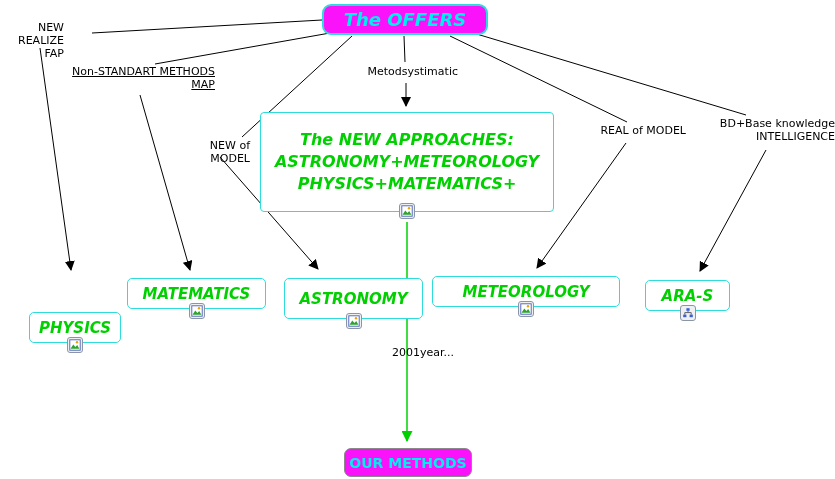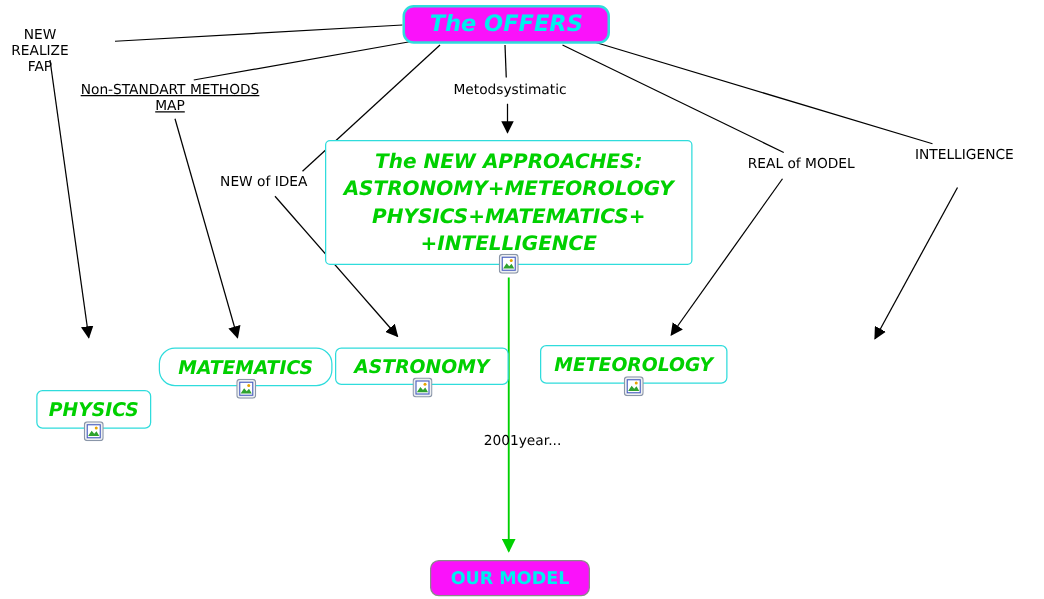--- a/index.html
+++ b/index.html
@@ -40,21 +40,21 @@
   .node .line { display:block; }
 
   .res-icon {
     position:absolute; left:50%; bottom:-11px; transform:translateX(-50%);
     width:16px; height:16px; display:block; cursor:pointer;
   }
   .big .res-icon { bottom:-8px; }
 
   .link-label {
     position:absolute; font-size:11px; line-height:13px;
-    color:#000; text-align:center; cursor:default;
+    color:#000; text-align:right; cursor:default;
   }
   .link-label .ll { display:block; }
 </style>
 </head>
 <body>
 
 <div class="canvas">
 
   <svg class="wires" width="835" height="479" viewBox="0 0 835 479">
     <defs>
@@ -88,21 +88,20 @@
   </svg>
 
   <div class="node magenta" style="left:322px; top:4px; width:166px; height:31px;">
     <span>The OFFERS</span>
   </div>
 
   <div class="node big" style="left:260px; top:112px; width:294px; height:100px;">
     <span class="line">The NEW APPROACHES:</span>
     <span class="line">ASTRONOMY+METEOROLOGY</span>
     <span class="line">PHYSICS+MATEMATICS+</span>
-    <span class="line">+INTELLIGENCE</span>
     <span class="res-icon">
       <svg width="16" height="16" viewBox="0 0 16 16">
         <rect x="0.5" y="0.5" width="15" height="15" rx="2.5" fill="#eef0f2" stroke="#8a96a8"></rect>
         <rect x="2.8" y="2.8" width="10.4" height="10.4" fill="#ffffff" stroke="#4a5fc0" stroke-width="0.9"></rect>
         <path d="M3.5 11.8 L6.3 7.6 L8.4 10 L10.2 8 L12.4 11.8 Z" fill="#2fa32f"></path>
         <circle cx="10" cy="5.3" r="1.2" fill="#e8a400"></circle>
       </svg>
     </span>
   </div>
 
@@ -111,84 +110,97 @@
     <span class="res-icon">
       <svg width="16" height="16" viewBox="0 0 16 16">
         <rect x="0.5" y="0.5" width="15" height="15" rx="2.5" fill="#eef0f2" stroke="#8a96a8"></rect>
         <rect x="2.8" y="2.8" width="10.4" height="10.4" fill="#ffffff" stroke="#4a5fc0" stroke-width="0.9"></rect>
         <path d="M3.5 11.8 L6.3 7.6 L8.4 10 L10.2 8 L12.4 11.8 Z" fill="#2fa32f"></path>
         <circle cx="10" cy="5.3" r="1.2" fill="#e8a400"></circle>
       </svg>
     </span>
   </div>
 
-  <div class="node" style="left:127px; top:278px; width:139px; height:31px;border-radius:13px;">
+  <div class="node" style="left:127px; top:278px; width:139px; height:31px;">
     <span>MATEMATICS</span>
     <span class="res-icon">
       <svg width="16" height="16" viewBox="0 0 16 16">
         <rect x="0.5" y="0.5" width="15" height="15" rx="2.5" fill="#eef0f2" stroke="#8a96a8"></rect>
         <rect x="2.8" y="2.8" width="10.4" height="10.4" fill="#ffffff" stroke="#4a5fc0" stroke-width="0.9"></rect>
         <path d="M3.5 11.8 L6.3 7.6 L8.4 10 L10.2 8 L12.4 11.8 Z" fill="#2fa32f"></path>
         <circle cx="10" cy="5.3" r="1.2" fill="#e8a400"></circle>
       </svg>
     </span>
   </div>
 
-  <div class="node" style="left:268px; top:278px; width:139px; height:30px;">
+  <div class="node" style="left:284px; top:278px; width:139px; height:41px;">
     <span>ASTRONOMY</span>
     <span class="res-icon">
       <svg width="16" height="16" viewBox="0 0 16 16">
         <rect x="0.5" y="0.5" width="15" height="15" rx="2.5" fill="#eef0f2" stroke="#8a96a8"></rect>
         <rect x="2.8" y="2.8" width="10.4" height="10.4" fill="#ffffff" stroke="#4a5fc0" stroke-width="0.9"></rect>
         <path d="M3.5 11.8 L6.3 7.6 L8.4 10 L10.2 8 L12.4 11.8 Z" fill="#2fa32f"></path>
         <circle cx="10" cy="5.3" r="1.2" fill="#e8a400"></circle>
       </svg>
     </span>
   </div>
 
-  <div class="node" style="left:432px; top:276px; width:150px; height:31px;">
+  <div class="node" style="left:432px; top:276px; width:188px; height:31px;">
     <span>METEOROLOGY</span>
     <span class="res-icon">
       <svg width="16" height="16" viewBox="0 0 16 16">
         <rect x="0.5" y="0.5" width="15" height="15" rx="2.5" fill="#eef0f2" stroke="#8a96a8"></rect>
         <rect x="2.8" y="2.8" width="10.4" height="10.4" fill="#ffffff" stroke="#4a5fc0" stroke-width="0.9"></rect>
         <path d="M3.5 11.8 L6.3 7.6 L8.4 10 L10.2 8 L12.4 11.8 Z" fill="#2fa32f"></path>
         <circle cx="10" cy="5.3" r="1.2" fill="#e8a400"></circle>
       </svg>
     </span>
   </div>
 
+  <div class="node" style="left:645px; top:280px; width:85px; height:31px;">
+    <span>ARA-S</span>
+    <span class="res-icon">
+      <svg width="16" height="16" viewBox="0 0 16 16">
+        <rect x="0.5" y="0.5" width="15" height="15" rx="2.5" fill="#eef0f2" stroke="#8a96a8"></rect>
+        <path d="M8 5.8 V7.6 M4.8 9.6 V7.6 H11.2 V9.6" stroke="#555" stroke-width="0.9" fill="none"></path>
+        <rect x="6.4" y="3.2" width="3.2" height="2.6" fill="#3b5fd0"></rect>
+        <rect x="3.2" y="9.6" width="3.2" height="2.6" fill="#3b5fd0"></rect>
+        <rect x="9.6" y="9.6" width="3.2" height="2.6" fill="#3b5fd0"></rect>
+      </svg>
+    </span>
+  </div>
 
   <div class="node magenta bottom-node" style="left:344px; top:448px; width:128px; height:29px;">
-    <span>OUR MODEL</span>
+    <span>OUR METHODS</span>
   </div>
 
   <div class="link-label" style="left:0px; top:21px; width:64px;">
     <span class="ll">NEW REALIZE</span>
     <span class="ll">FAP</span>
   </div>
 
   <div class="link-label" style="left:57px; top:65px; width:158px;text-decoration:underline;">
     <span class="ll">Non-STANDART METHODS</span>
     <span class="ll">MAP</span>
   </div>
 
   <div class="link-label" style="left:358px; top:65px; width:100px;">
     <span class="ll">Metodsystimatic</span>
   </div>
 
   <div class="link-label" style="left:172px; top:139px; width:78px;">
-    <span class="ll">NEW of IDEA</span>
+    <span class="ll">NEW of MODEL</span>
   </div>
 
   <div class="link-label" style="left:596px; top:124px; width:90px;">
     <span class="ll">REAL of MODEL</span>
   </div>
 
   <div class="link-label" style="left:708px; top:117px; width:127px;">
+    <span class="ll">BD+Base knowledge</span>
     <span class="ll">INTELLIGENCE</span>
   </div>
 
   <div class="link-label" style="left:382px; top:346px; width:72px;">
     <span class="ll">2001year...</span>
   </div>
 
 </div>
 
 </body></html>

